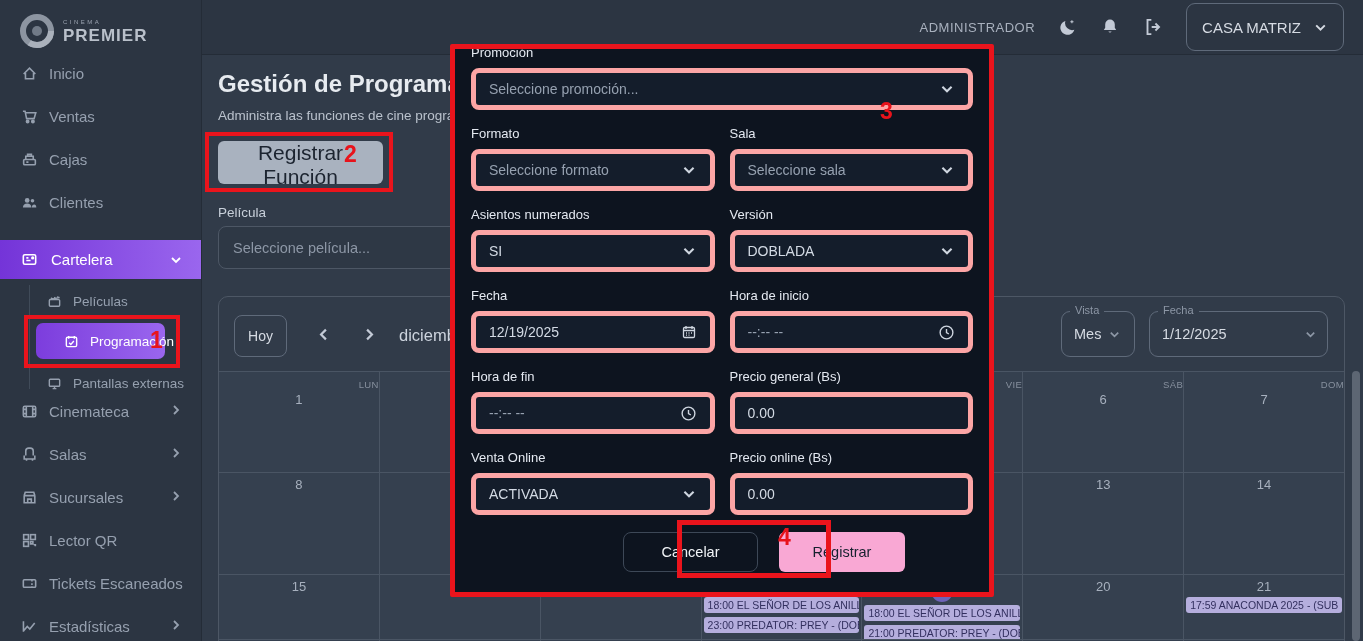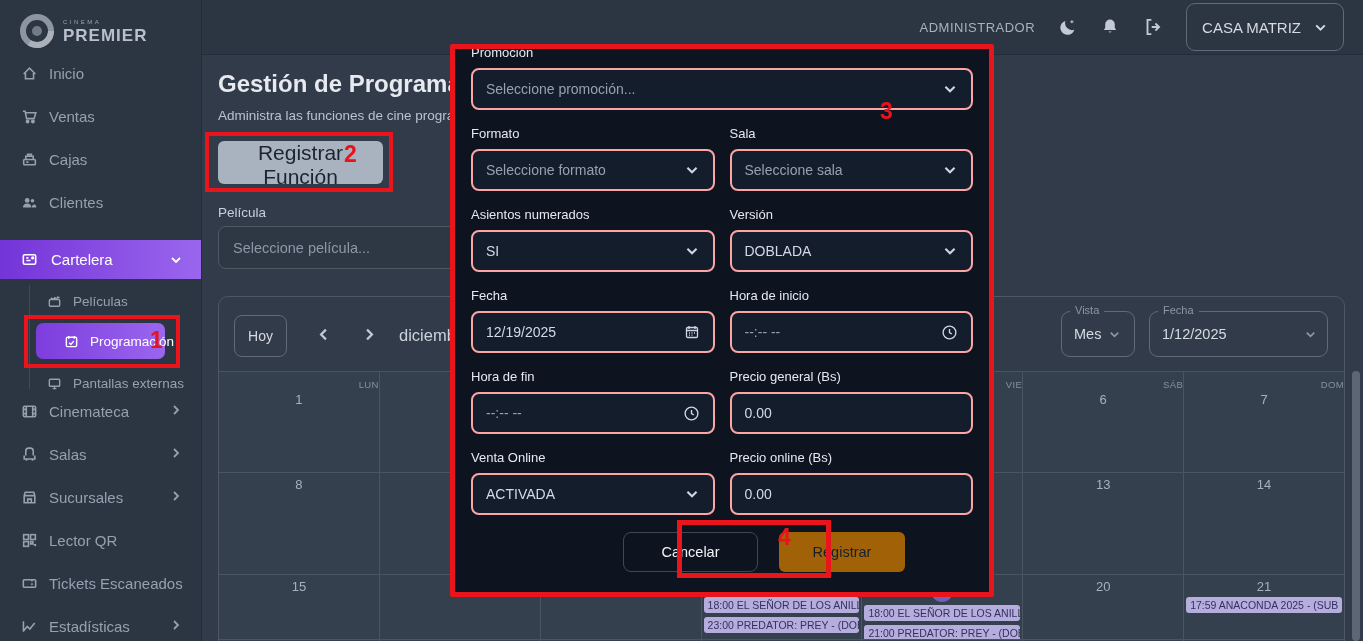--- a/index.html
+++ b/index.html
@@ -126,35 +126,35 @@
 
   
   .modal {
     position:absolute; left:450px; top:44px; width:544px; height:553px; z-index:10;
     background:#0d141f; border:5px solid #ea141c; border-radius:2px;
     padding:0 16px; overflow:hidden;
   }
   .m-label { font-size:13px; color:#e4e9f1; height:15px; margin-bottom:8px; }
   .m-label.clip { margin-top:-4px; }
   .m-field {
-    height:42px; border:2px solid #fca5a5; border-radius:8px; background:#141d2b;
+    height:42px; border:5px solid #fca5a5; border-radius:8px; background:#141d2b;
     display:flex; align-items:center; padding:0 13px; cursor:pointer;
   }
   .m-field .ficon { margin-left:auto; color:#cfd6e0; }
   .m-row { margin-bottom:16px; }
   .m-grid { display:grid; grid-template-columns:1fr 1fr; column-gap:15px; margin-bottom:16px; }
   .ph  { font-size:14px; color:#96a1b0; }
   .val { font-size:14px; color:#d3dae4; }
   .m-actions { display:flex; justify-content:flex-end; align-items:center; gap:21px; padding-right:68px; margin-top:17px; }
   .btn-cancel {
     width:135px; height:40px; background:transparent; border:1px solid #3d4857;
     border-radius:8px; color:#f2f5f8; font-size:14.5px; font-family:"Liberation Sans",sans-serif; cursor:pointer;
   }
   .btn-submit {
-    width:126px; height:40px; background:#a16207; border:none;
+    width:126px; height:40px; background:#f9a8d4; border:none;
     border-radius:6px; color:#16202e; font-size:14.5px; font-family:"Liberation Sans",sans-serif; cursor:pointer;
   }
 
   
   .anno { position:absolute; border:4px solid #ea141c; z-index:20; pointer-events:none; }
   .anno-num { position:absolute; z-index:21; color:#e8131b; font-size:23px; font-weight:bold; pointer-events:none; }
   .anno-1 { left:24px;  top:315px; width:156px; height:53px; }
   .anno-2 { left:205px; top:132px; width:188px; height:60px; }
   .anno-4 { left:677px; top:520px; width:154px; height:58px; border-width:5px; }
   .n1 { left:150px; top:327px; }

